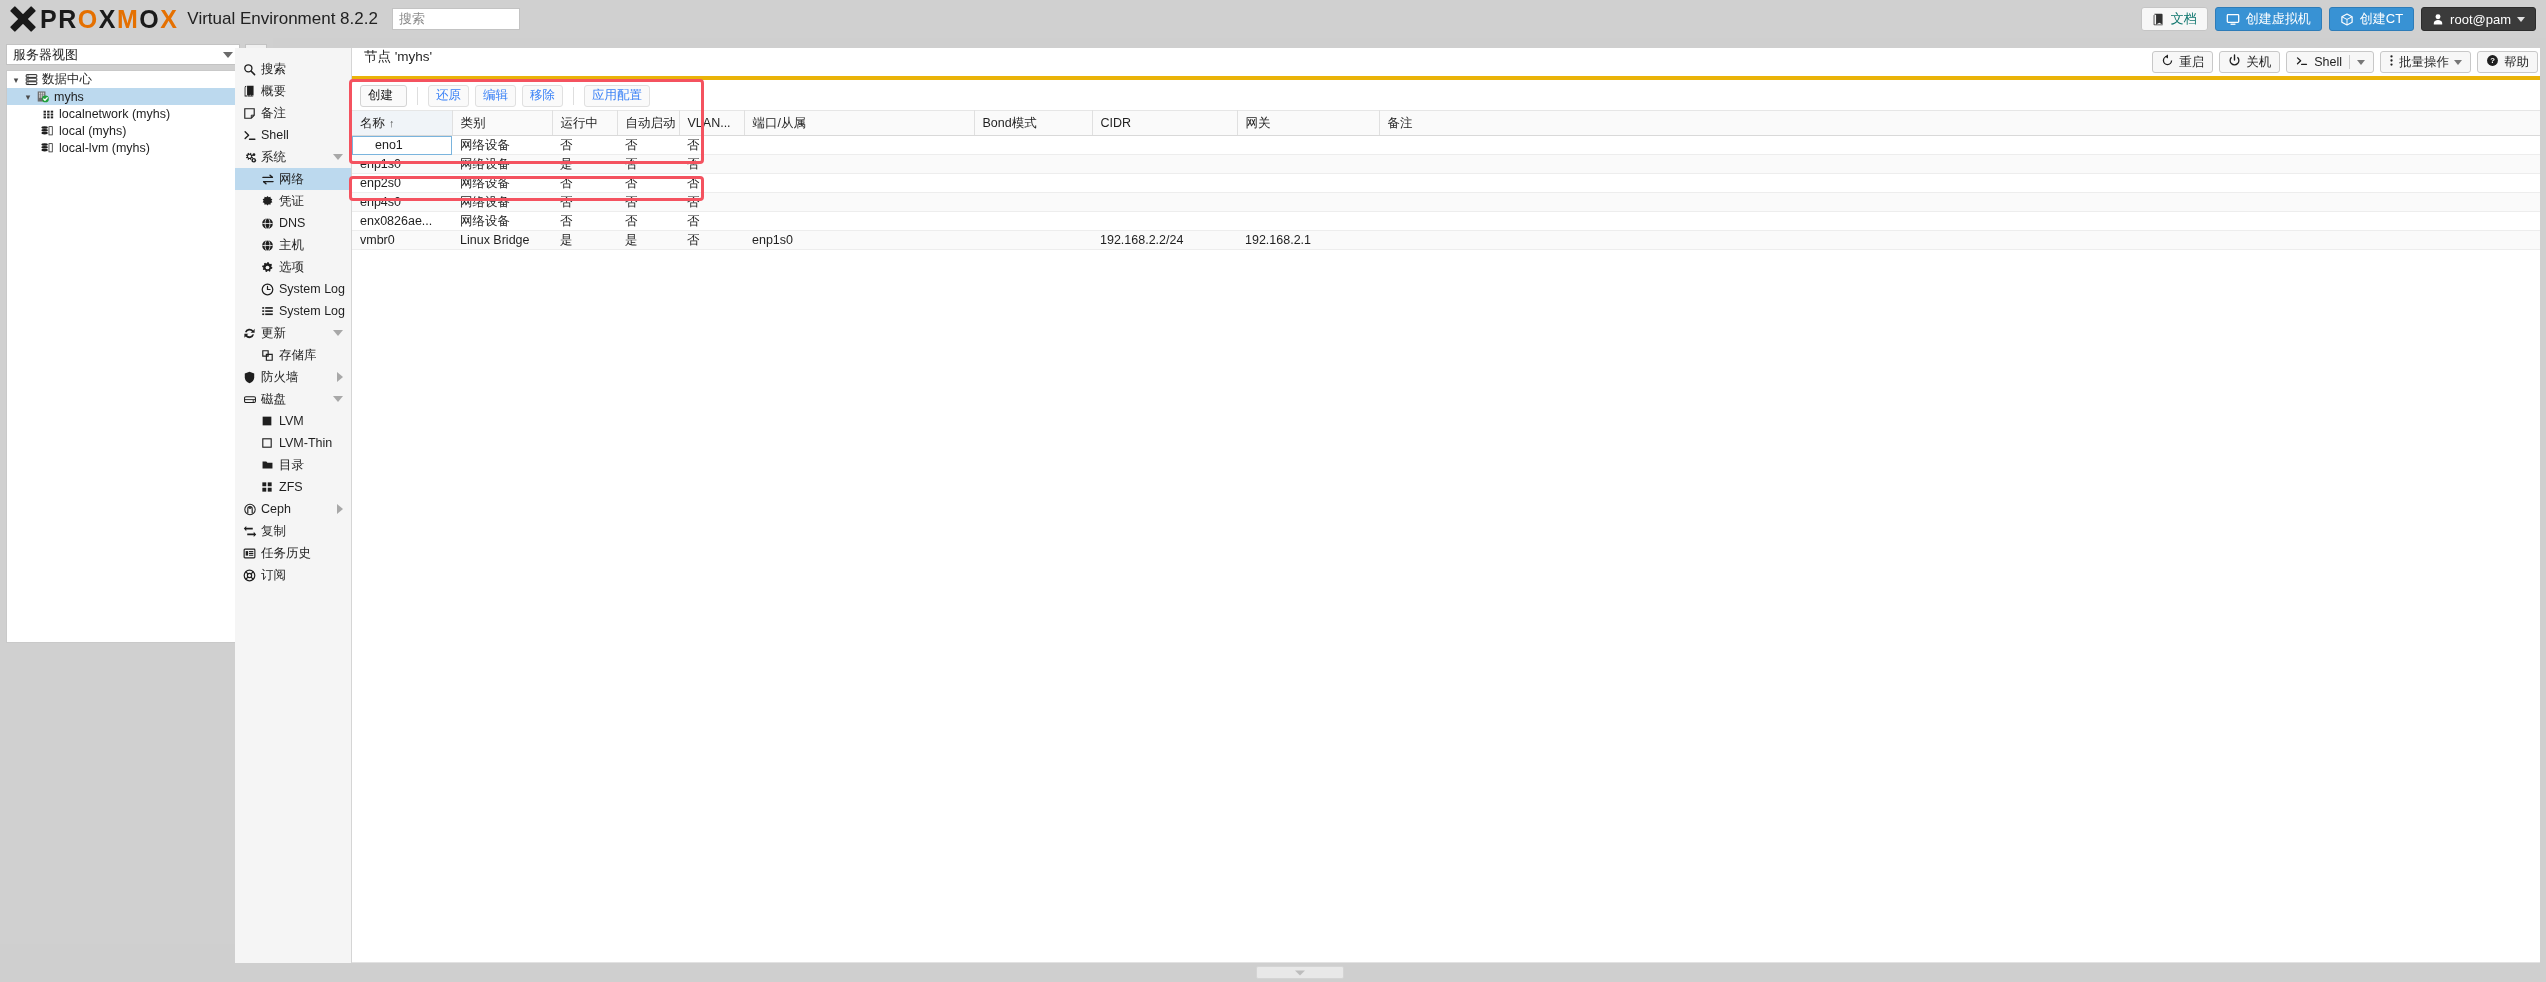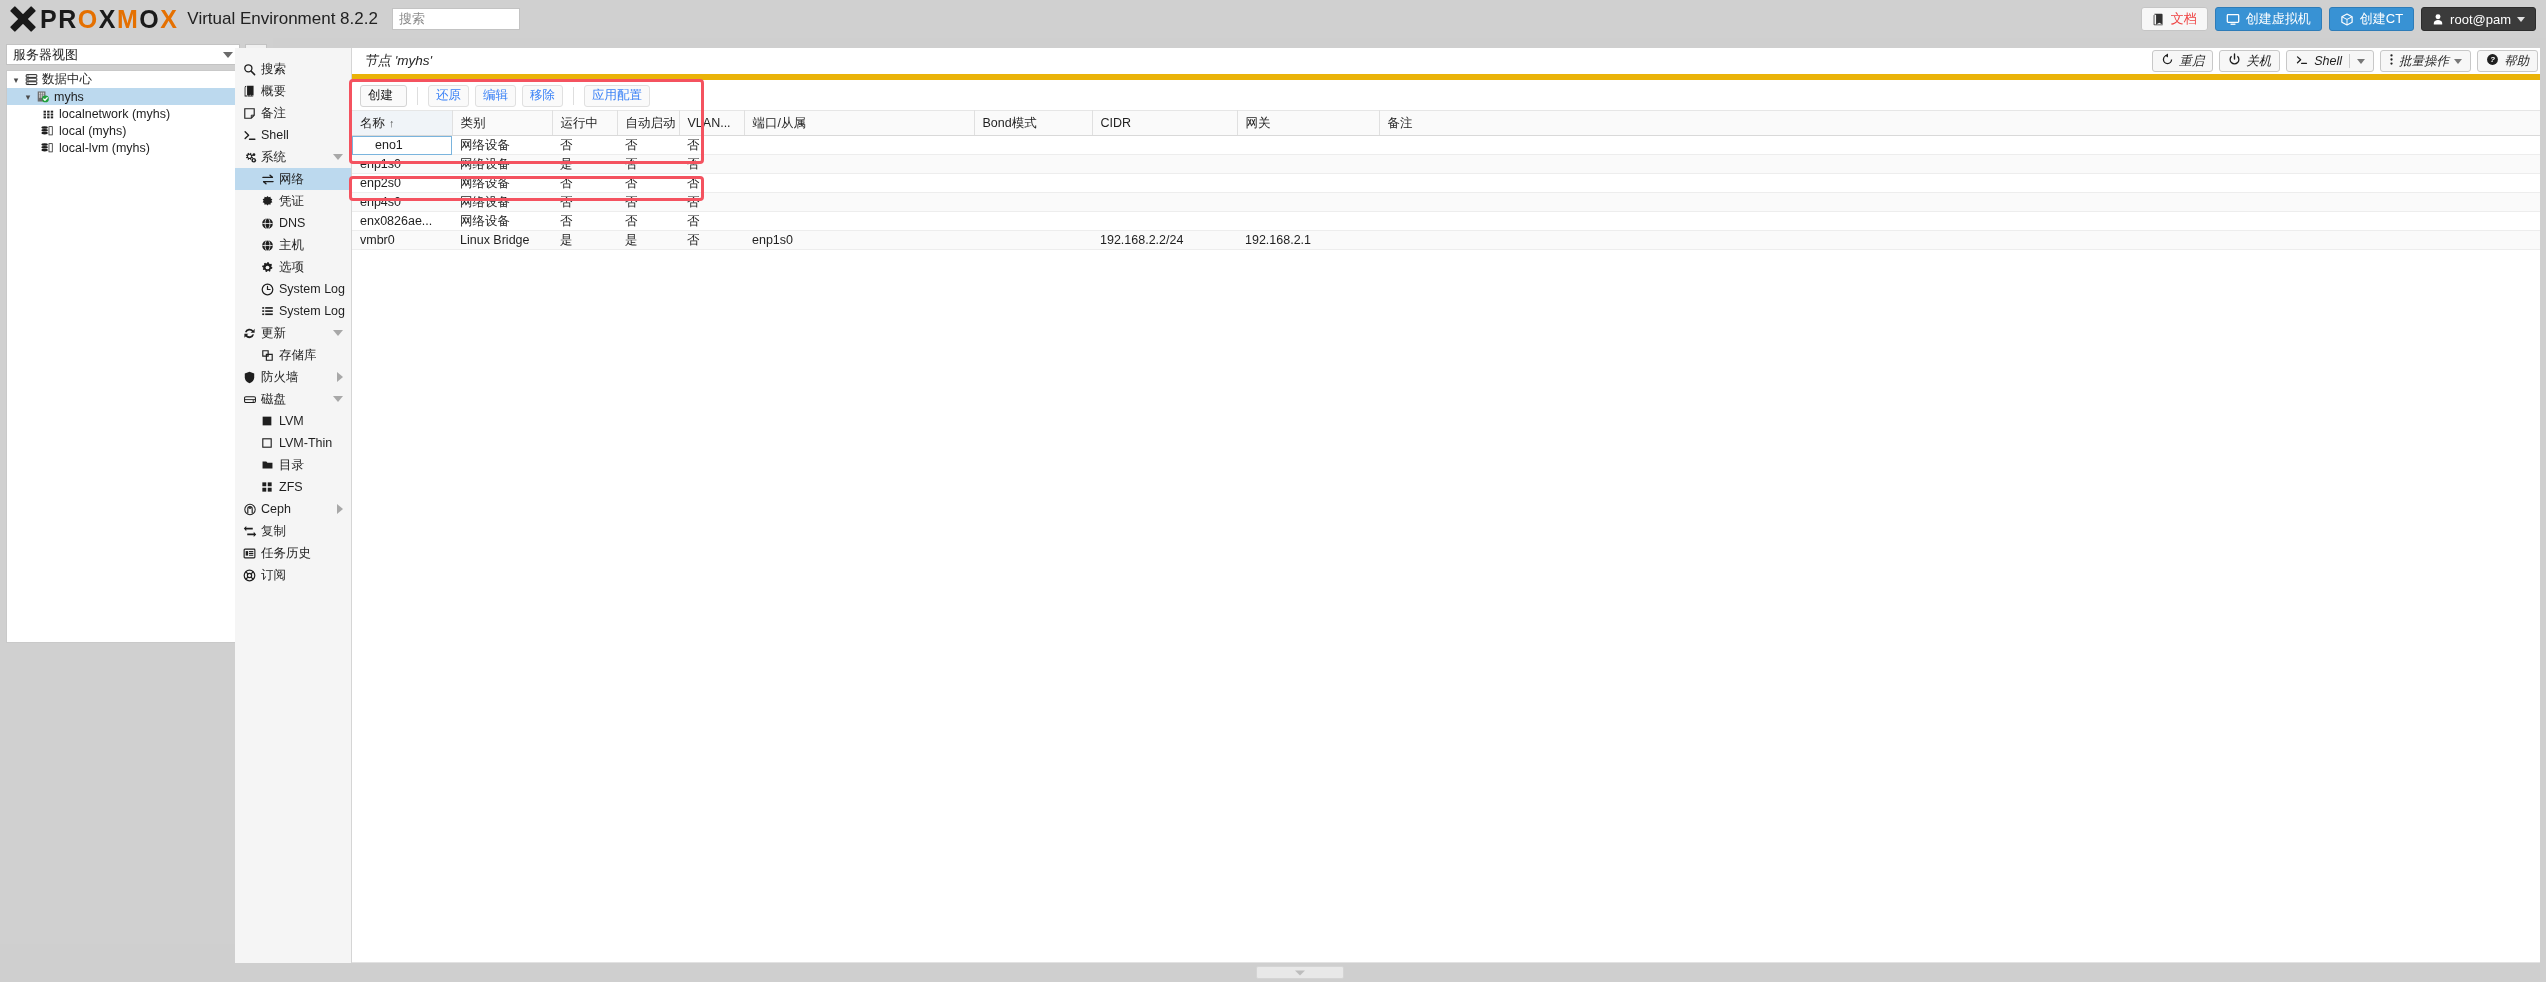--- a/index.html
+++ b/index.html
@@ -34,21 +34,21 @@
   .topsearch {
     margin-left: 14px; width: 128px; height: 22px;
     background: #fff; border: 1px solid #c3c3c3;
     font-size: 13px; color: #888; padding: 0 6px; line-height: 20px;
   }
   .topright { margin-left: auto; display: flex; align-items: center; gap: 7px; padding-right: 10px; }
   .tbtn {
     height: 24px; display:flex; align-items:center; gap:6px; padding: 0 10px;
     font-size: 13px; border-radius: 3px; cursor: pointer; white-space: nowrap;
   }
-  .tbtn.light { background: #f7f7f7; border: 1px solid #c5c5c5; color: #ef4444; }
+  .tbtn.light { background: #f7f7f7; border: 1px solid #c5c5c5; color: #0f766e; }
   .tbtn.blue  { background: #3892d4; border: 1px solid #2e7cb8; color: #fff; }
   .tbtn.dark  { background: #3b3b3b; border: 1px solid #2c2c2c; color: #fff; }
   .tbtn svg { display:block; }
   .caret-d { width:0;height:0;border-left:4px solid transparent;border-right:4px solid transparent;border-top:5px solid currentColor; opacity:.85; }
 
   
   .leftpanel {
     position: absolute; left: 0; top: 38px; width: 273px; height: 925px;
     background: #d0d0d0;
   }
@@ -100,22 +100,22 @@
     border-left:6px solid #a8a8a8;border-right:0;
     border-top:5px solid transparent;border-bottom:5px solid transparent;
   }
 
   
   .content {
     position: absolute; left: 352px; top: 48px; right: 0; height: 915px;
     background:#fff;
   }
   .ctitlebar {
-    height: 32px; display:flex; align-items:center; padding: 0 8px;
-    border-bottom: 6px solid #eab308; background:#fff;font-style:italic;
+    height: 32px; display:flex; padding: 0 8px;
+    border-bottom: 4px solid #eab308; background:#fff;
   }
   .ctitle { font-size:13.5px; color:#1f1f1f; padding-left:4px;}
   .ctitle-actions { margin-left:auto; display:flex; align-items:center; gap:6px; }
   .abtn {
     height:22px; display:flex; align-items:center; gap:5px; padding:0 8px;
     font-size:12.5px; color:#1f1f1f; background:#f7f7f7; border:1px solid #c8c8c8;
     border-radius:3px; cursor:pointer; white-space:nowrap;
   }
   .abtn .sep { width:1px; height:14px; background:#cdcdcd; margin:0 2px;}
   .abtn .cdn { width:0;height:0;border-left:4px solid transparent;border-right:4px solid transparent;border-top:5px solid #777; }

